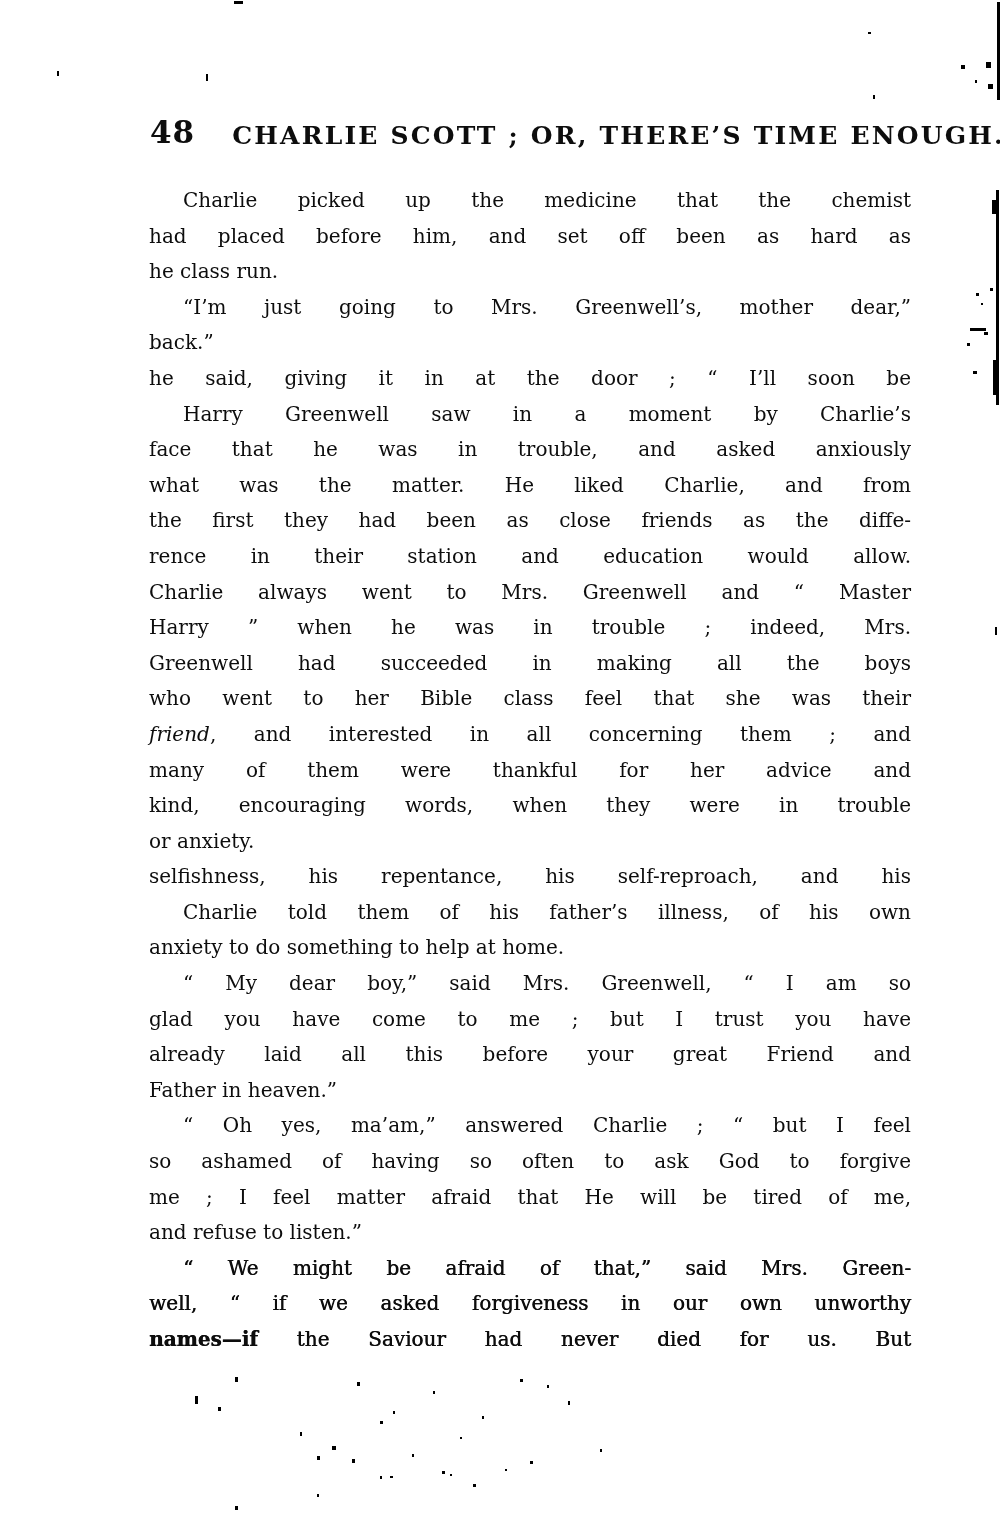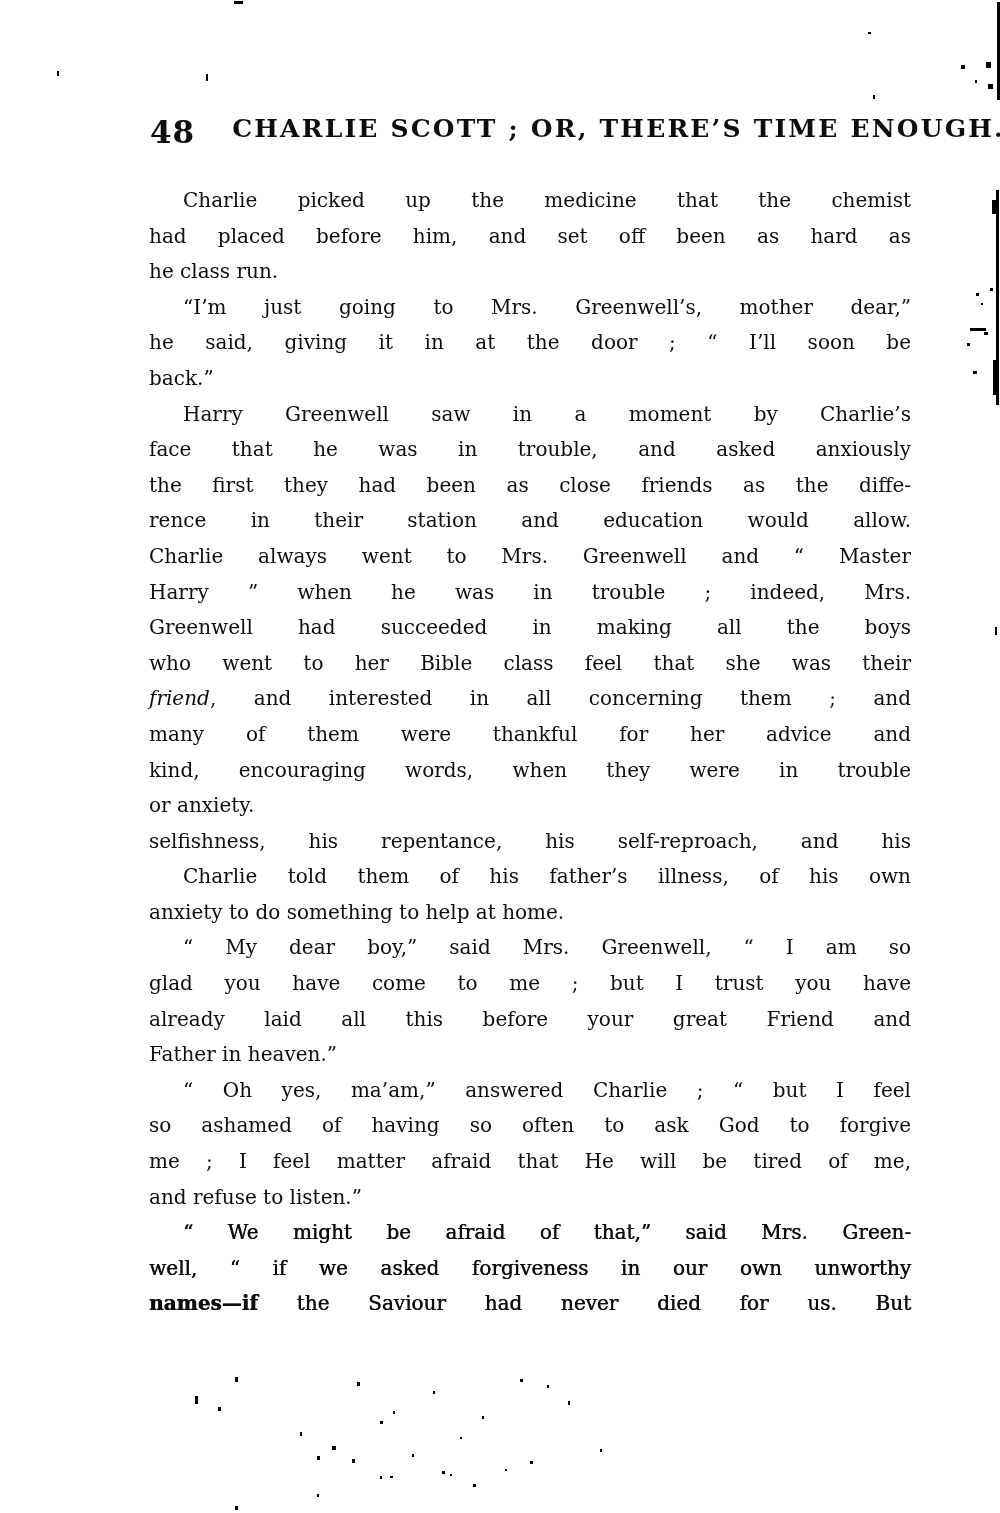--- a/index.html
+++ b/index.html
@@ -7,21 +7,21 @@
     position:relative;
     width:1000px; height:1513px;
     margin:0 auto;
     background:#ffffff;
     color:#0d0d0d;
     font-family:"DejaVu Serif","Liberation Serif",serif;
     overflow:hidden;
   }
   .hdr {
     position:absolute; top:114px; left:150px; width:762px;
-    display:flex; align-items:flex-start;
+    display:flex; align-items:flex-end;
   }
   .pagenum { font-size:31px; font-weight:bold; letter-spacing:1px; }
   .title   { margin-left:37px; font-size:25px; letter-spacing:2.2px; white-space:nowrap;font-weight:bold; }
   .textbody {
     position:absolute; top:183px; left:149px; width:762px;
     font-size:20px; line-height:35.6px;
   }
   .line { min-height:35.6px; }
   .line.j { text-align:justify; text-align-last:justify; text-justify:inter-word; }
   .line.first { text-indent:34px; }
@@ -38,24 +38,25 @@
   <div class="hdr">
     <span class="pagenum">48</span>
     <span class="title">CHARLIE SCOTT ; OR, THERE’S TIME ENOUGH.</span>
   </div>
 
   <div class="textbody">
       <div class="line j first"><span>Charlie picked up the medicine that the chemist</span></div>
       <div class="line j"><span>had placed before him, and set off been as hard as</span></div>
       <div class="line"><span>he class run.</span></div>
       <div class="line j first"><span>“I’m just going to Mrs. Greenwell’s, mother dear,”</span></div>
+      <div class="line"><span>back.”</span></div>
       <div class="line j"><span>he said, giving it in at the door ; “ I’ll soon be</span></div>
-      <div class="line"><span>back.”</span></div>
       <div class="line j first"><span>Harry Greenwell saw in a moment by Charlie’s</span></div>
       <div class="line j"><span>face that he was in trouble, and asked anxiously</span></div>
+      <div class="line j"><span>what was the matter.  He liked Charlie, and from</span></div>
       <div class="line j"><span>the first they had been as close friends as the diffe-</span></div>
       <div class="line j"><span>rence in their station and education would allow.</span></div>
       <div class="line j"><span>Charlie always went to Mrs. Greenwell and “ Master</span></div>
       <div class="line j"><span>Harry ” when he was in trouble ; indeed, Mrs.</span></div>
       <div class="line j"><span>Greenwell had succeeded in making all the boys</span></div>
       <div class="line j"><span>who went to her Bible class feel that she was their</span></div>
       <div class="line j"><span class="it">friend</span><span>, and interested in all concerning them ; and</span></div>
       <div class="line j"><span>many of them were thankful for her advice and</span></div>
       <div class="line j"><span>kind, encouraging words, when they were in trouble</span></div>
       <div class="line"><span>or anxiety.</span></div>

